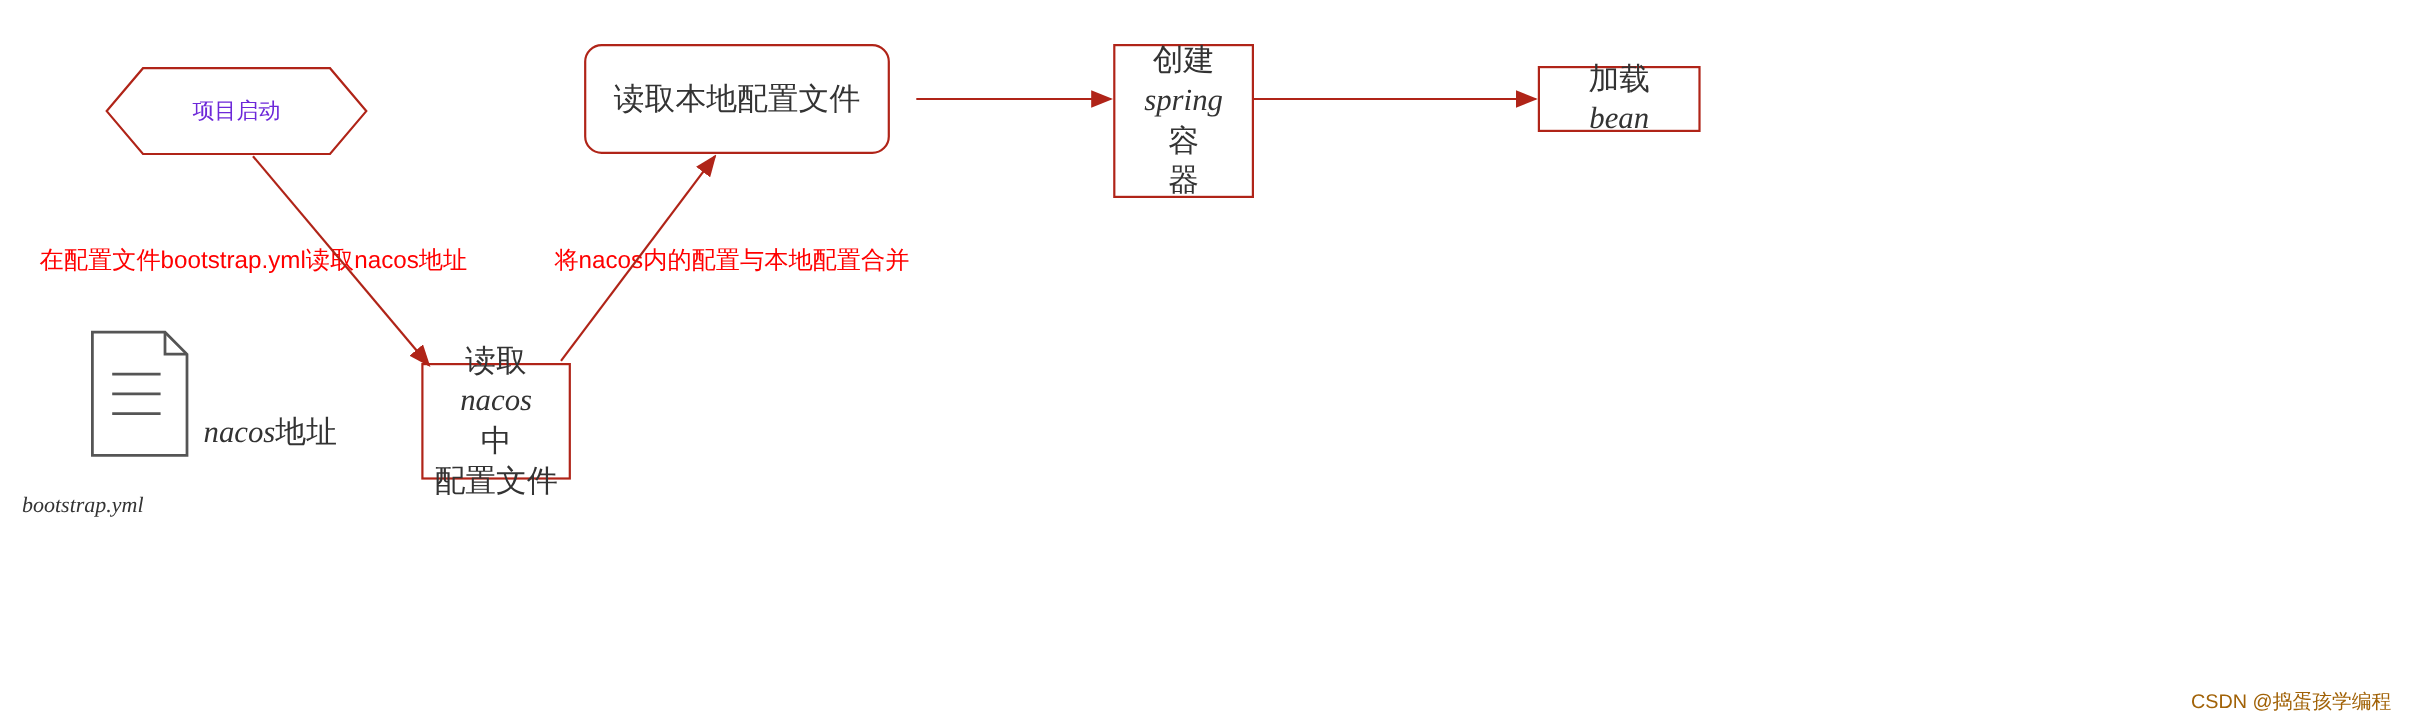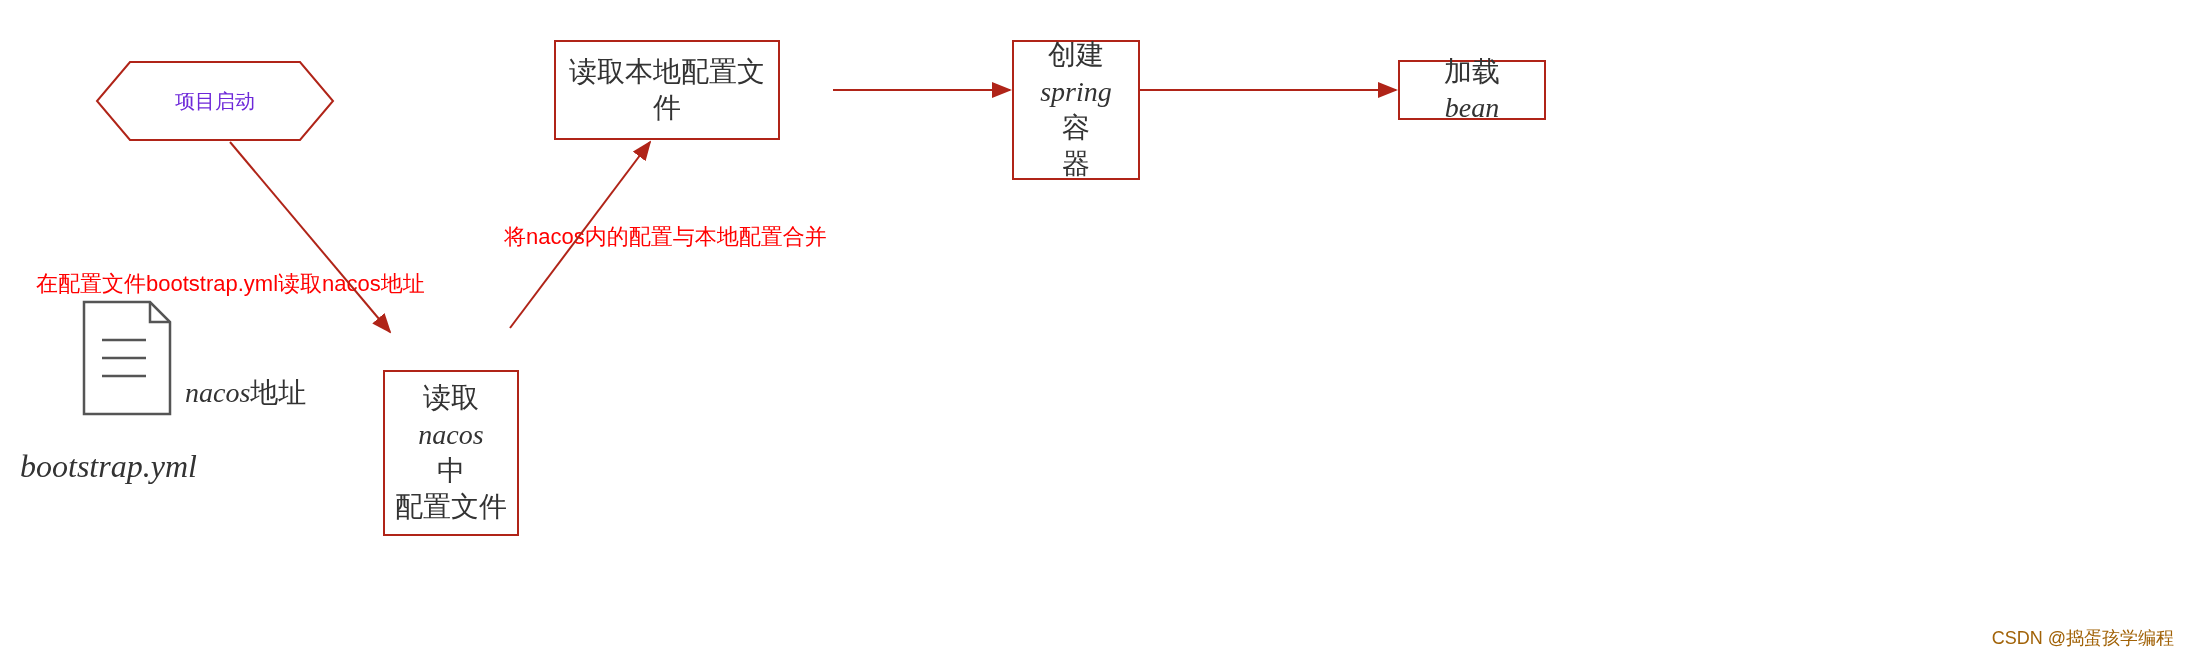--- a/index.html
+++ b/index.html
@@ -62,21 +62,21 @@
     .doc-icon {
       position: absolute;
     }
     .doc-label {
       position: absolute;
       font-size: 28px;
       color: #333;
     }
     .file-label {
       position: absolute;
-      font-size: 32px;
+      font-size: 20px;
       color: #333;
       font-style: italic;
       font-family: "Times New Roman", serif;
     }
     .watermark {
       position: absolute;
       bottom: 12px;
       right: 16px;
       color: #a16207;
       font-size: 18px;
@@ -85,50 +85,50 @@
 </head>
 <body>
 
 <div class="hexagon" style="left:95px; top:60px; width:240px; height:82px;">
   <svg width="240" height="82" viewBox="0 0 240 82">
     <polygon points="35,2 205,2 238,41 205,80 35,80 2,41" fill="#ffffff" stroke="#b02418" stroke-width="2"></polygon>
   </svg>
   <span class="hex-text">项目启动</span>
 </div>
 
-<div class="node" style="left:383px; top:330px; width:136px; height:166px;margin-top:40px;">
+<div class="node" style="left:383px; top:330px; width:136px; height:106px;">
   <span class="box-text">读取</span>
   <span class="box-text">
     <span class="italic">nacos</span>
       <span>中</span>
   </span>
   <span class="box-text">配置文件</span>
 </div>
 
-<div class="node" style="left:554px; top:40px; width:226px; height:100px;">
+<div class="node" style="left:531px; top:40px; width:278px; height:100px;border-radius:16px;">
   <span class="box-text">读取本地配置文件</span>
 </div>
 
 <div class="node" style="left:1012px; top:40px; width:128px; height:140px;">
   <span class="box-text">创建</span>
   <span class="box-text">
     <span class="italic">spring</span>
       <span>容</span>
   </span>
   <span class="box-text">器</span>
 </div>
 
 <div class="node" style="left:1398px; top:60px; width:148px; height:60px;">
   <span class="box-text">
     <span>加载</span>
       <span class="italic">bean</span>
   </span>
 </div>
 
-<div class="red-text" style="left:36px; top:222px;margin-top:47px;">在配置文件bootstrap.yml读取nacos地址</div>
+<div class="red-text" style="left:36px; top:222px;">在配置文件bootstrap.yml读取nacos地址</div>
 
 <div class="red-text" style="left:504px; top:222px;">将nacos内的配置与本地配置合并</div>
 
 <div class="doc-icon" style="left:82px; top:300px;">
   <svg width="90" height="116" viewBox="0 0 90 116">
     <path d="M 2 2 L 68 2 L 88 22 L 88 114 L 2 114 Z" fill="#ffffff" stroke="#555555" stroke-width="2.5"></path>
     <path d="M 68 2 L 68 22 L 88 22" fill="none" stroke="#555555" stroke-width="2.5"></path>
     <line x1="20" y1="40" x2="64" y2="40" stroke="#555555" stroke-width="2.5"></line>
     <line x1="20" y1="58" x2="64" y2="58" stroke="#555555" stroke-width="2.5"></line>
     <line x1="20" y1="76" x2="64" y2="76" stroke="#555555" stroke-width="2.5"></line>

